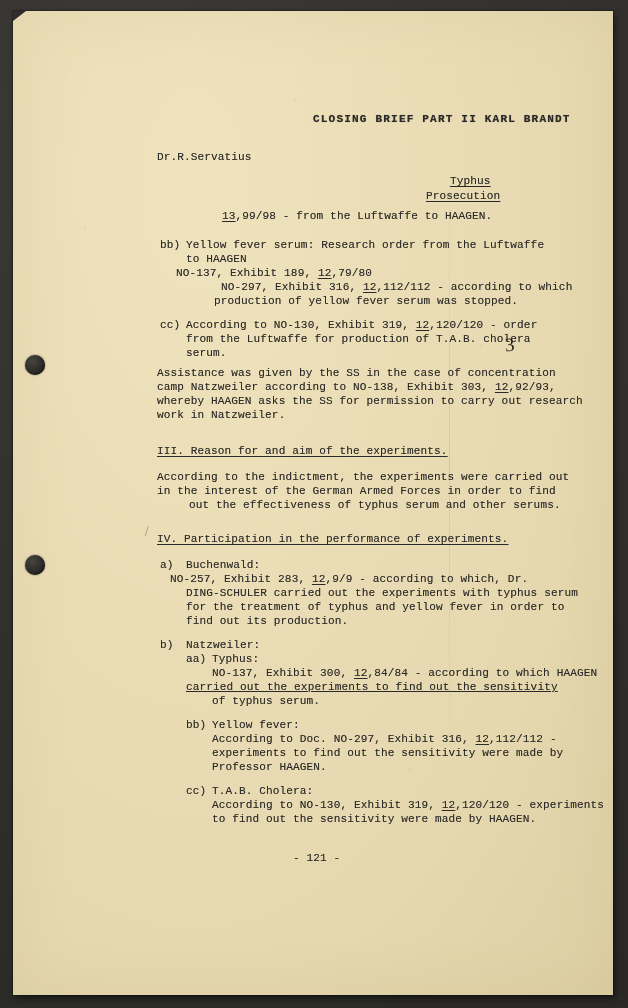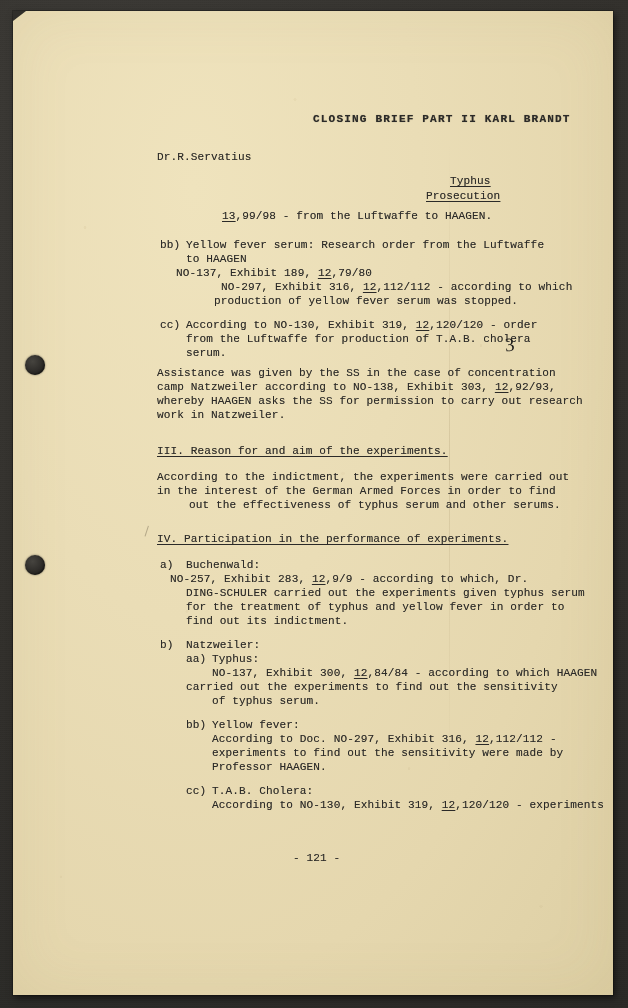--- a/index.html
+++ b/index.html
@@ -147,38 +147,39 @@
   <div class="ln" style="left:157px;top:470px;">According to the indictment, the experiments were carried out</div>
   <div class="ln" style="left:157px;top:484px;">in the interest of the German Armed Forces in order to find</div>
   <div class="ln" style="left:157px;top:498px;margin-left:32px;">out the effectiveness of typhus serum and other serums.</div>
 
   <div class="pencil-tick"></div>
   <div class="ln u" style="left:157px;top:532px;">IV. Participation in the performance of experiments.</div>
 
   <div class="ln" style="left:160px;top:558px;">a)</div>
   <div class="ln" style="left:186px;top:558px;">Buchenwald:</div>
   <div class="ln" style="left:170px;top:572px;"><span>NO-257, Exhibit 283, </span><span class="u">12</span><span>,9/9 - according to which, Dr.</span></div>
-  <div class="ln" style="left:186px;top:586px;">DING-SCHULER carried out the experiments given typhus serum</div>
+  <div class="ln" style="left:186px;top:586px;">DING-SCHULER carried out the experiments with typhus serum</div>
   <div class="ln" style="left:186px;top:600px;">for the treatment of typhus and yellow fever in order to</div>
-  <div class="ln" style="left:186px;top:614px;">find out its indictment.</div>
+  <div class="ln" style="left:186px;top:614px;">find out its production.</div>
 
   <div class="ln" style="left:160px;top:638px;">b)</div>
   <div class="ln" style="left:186px;top:638px;">Natzweiler:</div>
 
   <div class="ln" style="left:186px;top:652px;">aa)</div>
   <div class="ln" style="left:212px;top:652px;">Typhus:</div>
   <div class="ln" style="left:212px;top:666px;"><span>NO-137, Exhibit 300, </span><span class="u">12</span><span>,84/84 - according to which HAAGEN</span></div>
-  <div class="ln" style="left:186px;top:680px;">carried out the experiments to find out the sensitivity</div>
+  <div class="ln" style="left:186px;top:680px;text-decoration:underline;">carried out the experiments to find out the sensitivity</div>
   <div class="ln" style="left:212px;top:694px;">of typhus serum.</div>
 
   <div class="ln" style="left:186px;top:718px;">bb)</div>
   <div class="ln" style="left:212px;top:718px;">Yellow fever:</div>
   <div class="ln" style="left:212px;top:732px;"><span>According to Doc. NO-297, Exhibit 316, </span><span class="u">12</span><span>,112/112 -</span></div>
   <div class="ln" style="left:212px;top:746px;">experiments to find out the sensitivity were made by</div>
   <div class="ln" style="left:212px;top:760px;">Professor HAAGEN.</div>
 
   <div class="ln" style="left:186px;top:784px;">cc)</div>
   <div class="ln" style="left:212px;top:784px;">T.A.B. Cholera:</div>
   <div class="ln" style="left:212px;top:798px;"><span>According to NO-130, Exhibit 319, </span><span class="u">12</span><span>,120/120 - experiments</span></div>
+  <div class="ln" style="left:212px;top:812px;">to find out the sensitivity were made by HAAGEN.</div>
 
   <div class="ln" style="left:293px;top:851px;">- 121 -</div>
 
 </div>
 
 </body></html>

